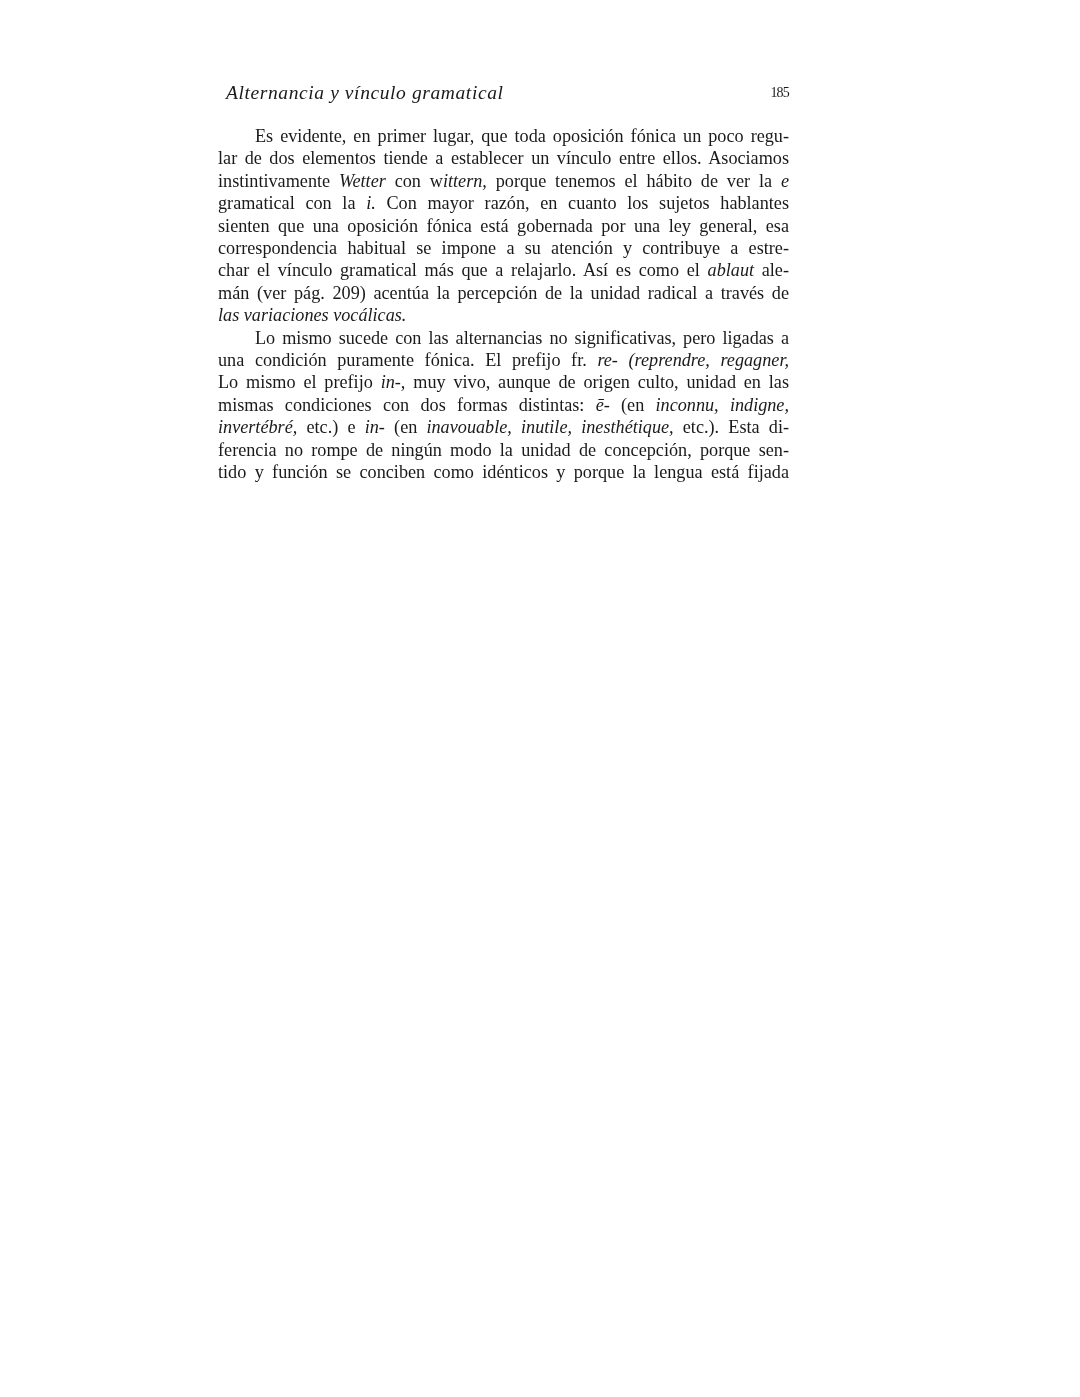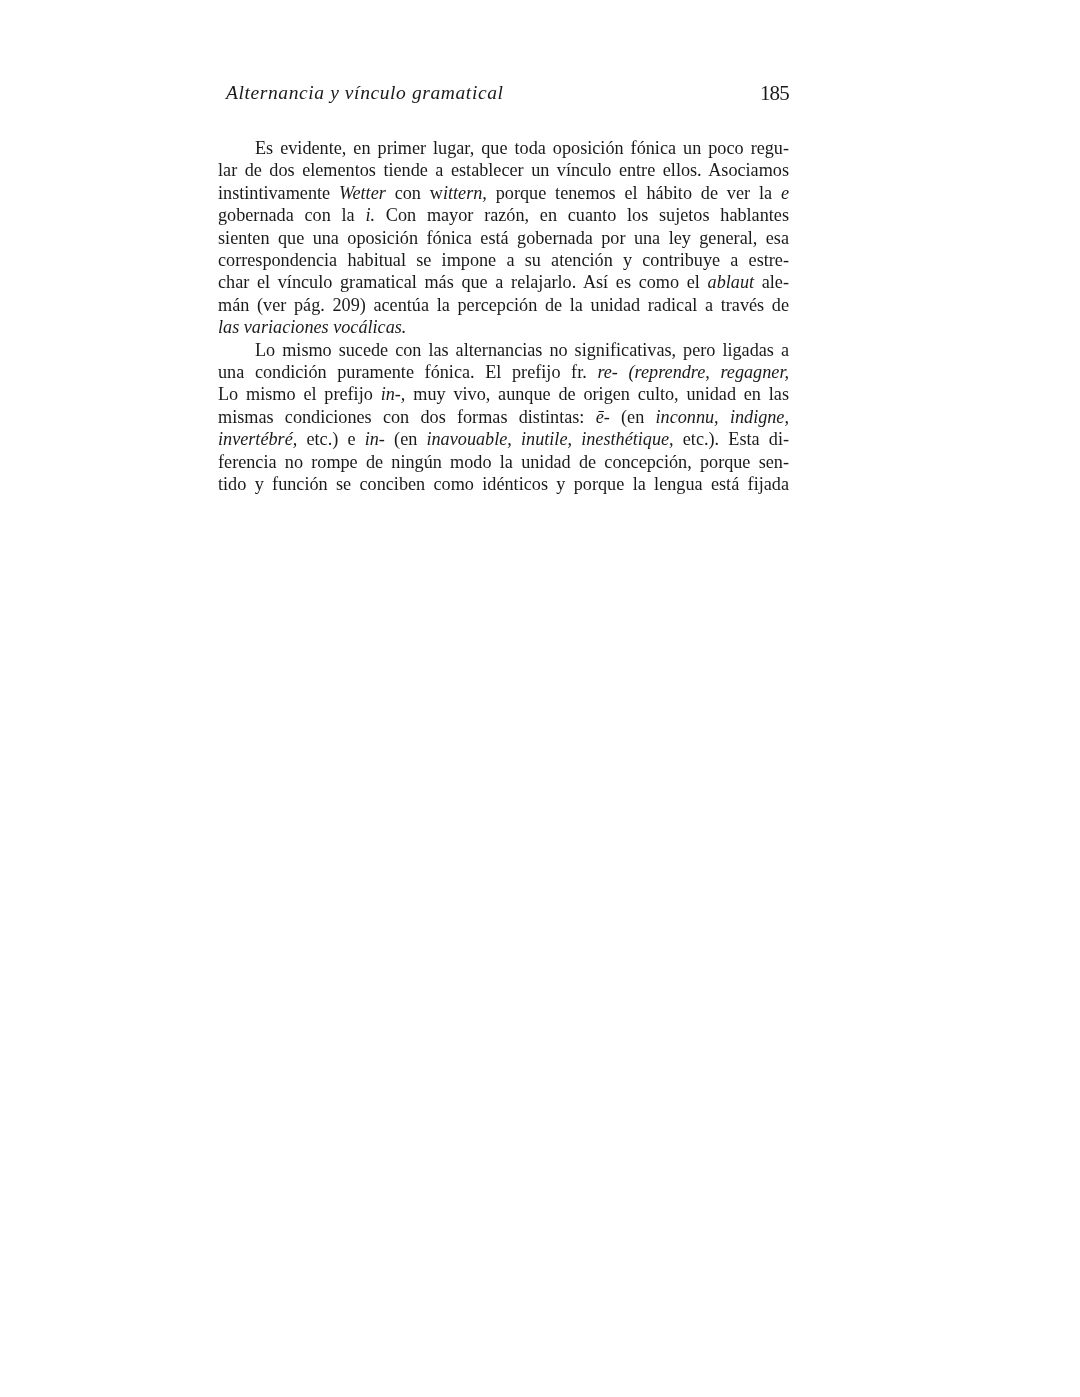--- a/index.html
+++ b/index.html
@@ -32,26 +32,26 @@
       left: 0;
       top: 0;
       font-style: italic;
       letter-spacing: 0.6px;
       margin-left: 8px;
     }
     .page-number {
       position: absolute;
       right: 0;
       top: 0;
-      font-size: 21px;
+      font-size: 14px;
       letter-spacing: -0.8px;
       margin-left: 48px;
     }
     .body-text {
-      margin-top: 29px;
+      margin-top: 17px;
       font-size: 18.2px;
       line-height: 22.4px;
       text-align: justify;
       hyphens: manual;
     }
     .body-text p {
       margin: 0;
       text-indent: 37px;
     }
     .line {
@@ -76,21 +76,21 @@
 <div class="page">
   <div class="running-head">
     <span class="running-title">Alternancia y vínculo gramatical</span>
     <span class="page-number">185</span>
   </div>
   <div class="body-text" id="body-text">
       <p style="text-indent: 0px;">
         <span class="line first"><span>Es evidente, en primer lugar, que toda oposición fónica un poco regu-</span></span>
         <span class="line"><span>lar de dos elementos tiende a establecer un vínculo entre ellos. Asociamos</span></span>
         <span class="line"><span>instintivamente </span><i>Wetter</i><span> con w</span><i>ittern,</i><span> porque tenemos el hábito de ver la </span><i>e</i></span>
-        <span class="line"><span>gobernada con la </span><i>i.</i><span> Con mayor razón, en cuanto los sujetos hablantes</span></span>
+        <span class="line"><span>gramatical con la </span><i>i.</i><span> Con mayor razón, en cuanto los sujetos hablantes</span></span>
         <span class="line"><span>sienten que una oposición fónica está gobernada por una ley general, esa</span></span>
         <span class="line"><span>correspondencia habitual se impone a su atención y contribuye a estre-</span></span>
         <span class="line"><span>char el vínculo gramatical más que a relajarlo. Así es como el </span><i>ablaut</i><span> ale-</span></span>
         <span class="line"><span>mán (ver pág. 209) acentúa la percepción de la unidad radical a través de</span></span>
         <span class="line last"><span>las variaciones vocálicas.</span></span>
       </p>
       <p style="text-indent: 0px;">
         <span class="line first"><span>Lo mismo sucede con las alternancias no significativas, pero ligadas a</span></span>
         <span class="line"><span>una condición puramente fónica. El prefijo fr. </span><i>re- (reprendre, regagner,</i></span>
         <span class="line"><span>Lo mismo el prefijo </span><i>in-,</i><span> muy vivo, aunque de origen culto, unidad en las</span></span>

